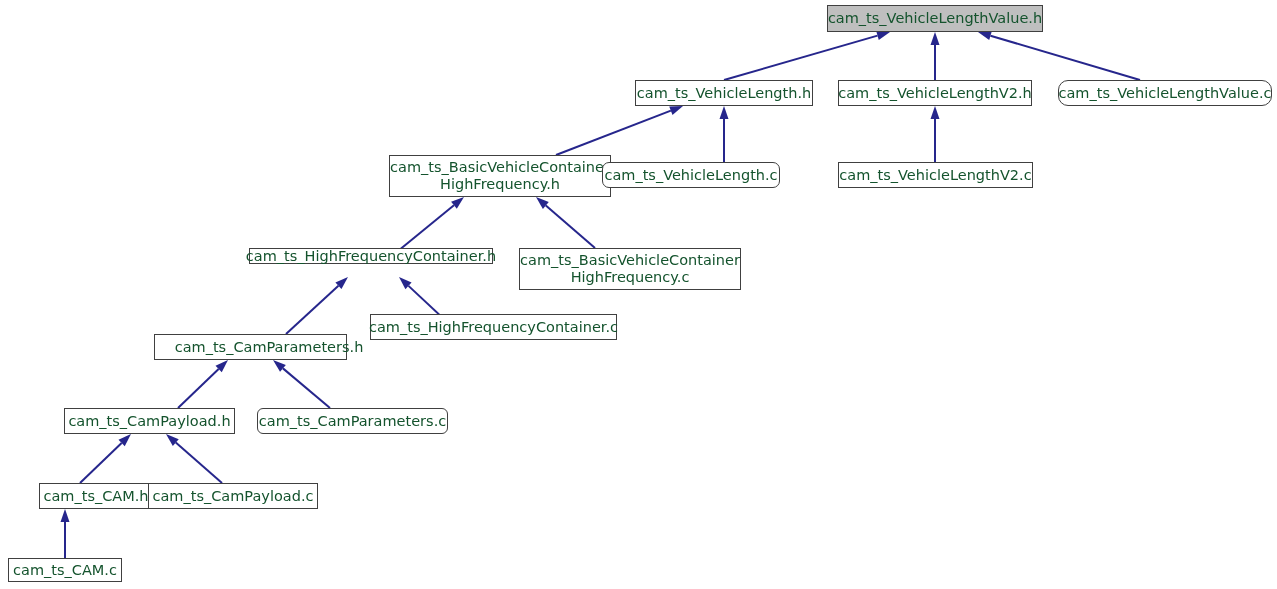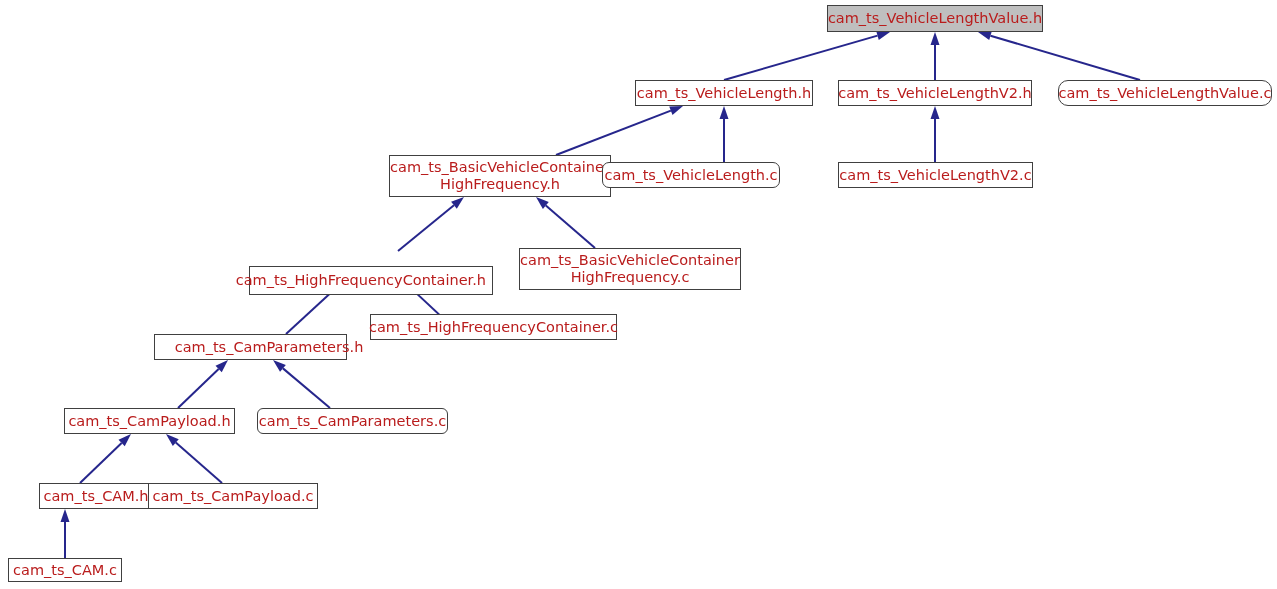--- a/index.html
+++ b/index.html
@@ -27,21 +27,21 @@
   }
   .node-box {
     position: absolute;
     box-sizing: border-box;
     border: 1px solid #404040;
     background: #ffffff;
     display: flex;
     align-items: center;
     justify-content: center;
     text-align: center;
-    color: #b91c1c;
+    color: #14532d;
     font-size: 14.5px;
     line-height: 17px;
     letter-spacing: 0px;
     white-space: pre-line;
     cursor: pointer;
   }
   .node-box.root {
     background: #bfbfbf;
     border: 1px solid #404040;
   }
@@ -98,21 +98,21 @@
     </svg>
   <div id="nodes-layer">
       <div class="node-box root" style="left: 827px; top: 5px; width: 216px; height: 27px;"><span class="node-label">cam_ts_VehicleLengthValue.h</span></div>
       <div class="node-box" style="left: 635px; top: 80px; width: 178px; height: 26px;"><span class="node-label">cam_ts_VehicleLength.h</span></div>
       <div class="node-box" style="left: 838px; top: 80px; width: 194px; height: 26px;"><span class="node-label">cam_ts_VehicleLengthV2.h</span></div>
       <div class="node-box" style="left: 1058px; top: 80px; width: 214px; height: 26px; border-radius: 10px;"><span class="node-label">cam_ts_VehicleLengthValue.c</span></div>
       <div class="node-box" style="left: 389px; top: 155px; width: 222px; height: 42px;"><span class="node-label">cam_ts_BasicVehicleContainer
 HighFrequency.h</span></div>
       <div class="node-box" style="left: 602px; top: 162px; width: 178px; height: 26px; border-radius: 7px;"><span class="node-label">cam_ts_VehicleLength.c</span></div>
       <div class="node-box" style="left: 838px; top: 162px; width: 195px; height: 26px;"><span class="node-label">cam_ts_VehicleLengthV2.c</span></div>
-      <div class="node-box" style="left: 249px; top: 266px; width: 244px; height: 29px; justify-content: flex-end;"><span class="node-label">cam_ts_HighFrequencyContainer.h</span></div>
+      <div class="node-box" style="left: 249px; top: 248px; width: 244px; height: 16px;"><span class="node-label">cam_ts_HighFrequencyContainer.h</span></div>
       <div class="node-box" style="left: 519px; top: 248px; width: 222px; height: 42px;"><span class="node-label">cam_ts_BasicVehicleContainer
 HighFrequency.c</span></div>
       <div class="node-box" style="left: 154px; top: 334px; width: 193px; height: 26px; padding-left: 37px;"><span class="node-label">cam_ts_CamParameters.h</span></div>
       <div class="node-box" style="left: 370px; top: 314px; width: 247px; height: 26px;"><span class="node-label">cam_ts_HighFrequencyContainer.c</span></div>
       <div class="node-box" style="left: 64px; top: 408px; width: 171px; height: 26px;"><span class="node-label">cam_ts_CamPayload.h</span></div>
       <div class="node-box" style="left: 257px; top: 408px; width: 191px; height: 26px; border-radius: 6px;"><span class="node-label">cam_ts_CamParameters.c</span></div>
       <div class="node-box" style="left: 8px; top: 483px; width: 114px; height: 26px; margin-left: 31px;"><span class="node-label">cam_ts_CAM.h</span></div>
       <div class="node-box" style="left: 148px; top: 483px; width: 170px; height: 26px;"><span class="node-label">cam_ts_CamPayload.c</span></div>
       <div class="node-box" style="left: 8px; top: 558px; width: 114px; height: 24px;"><span class="node-label">cam_ts_CAM.c</span></div>
     </div>

